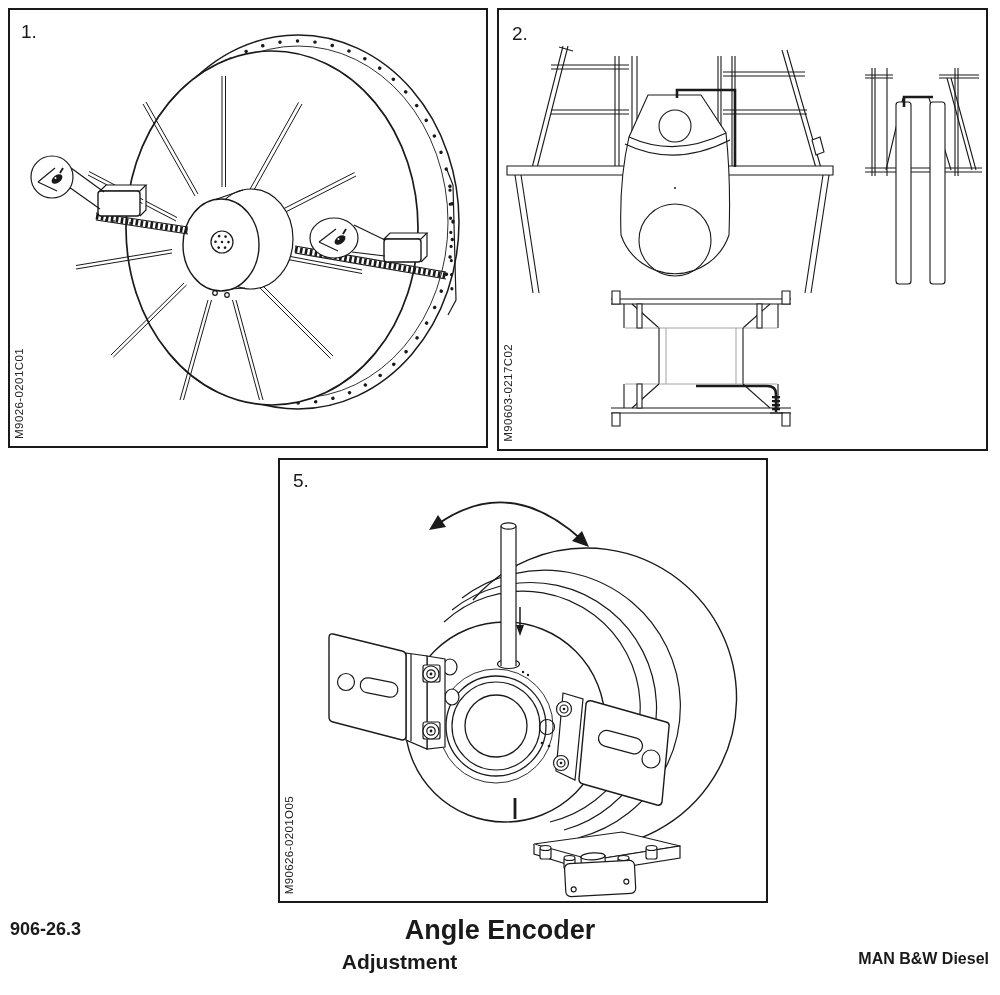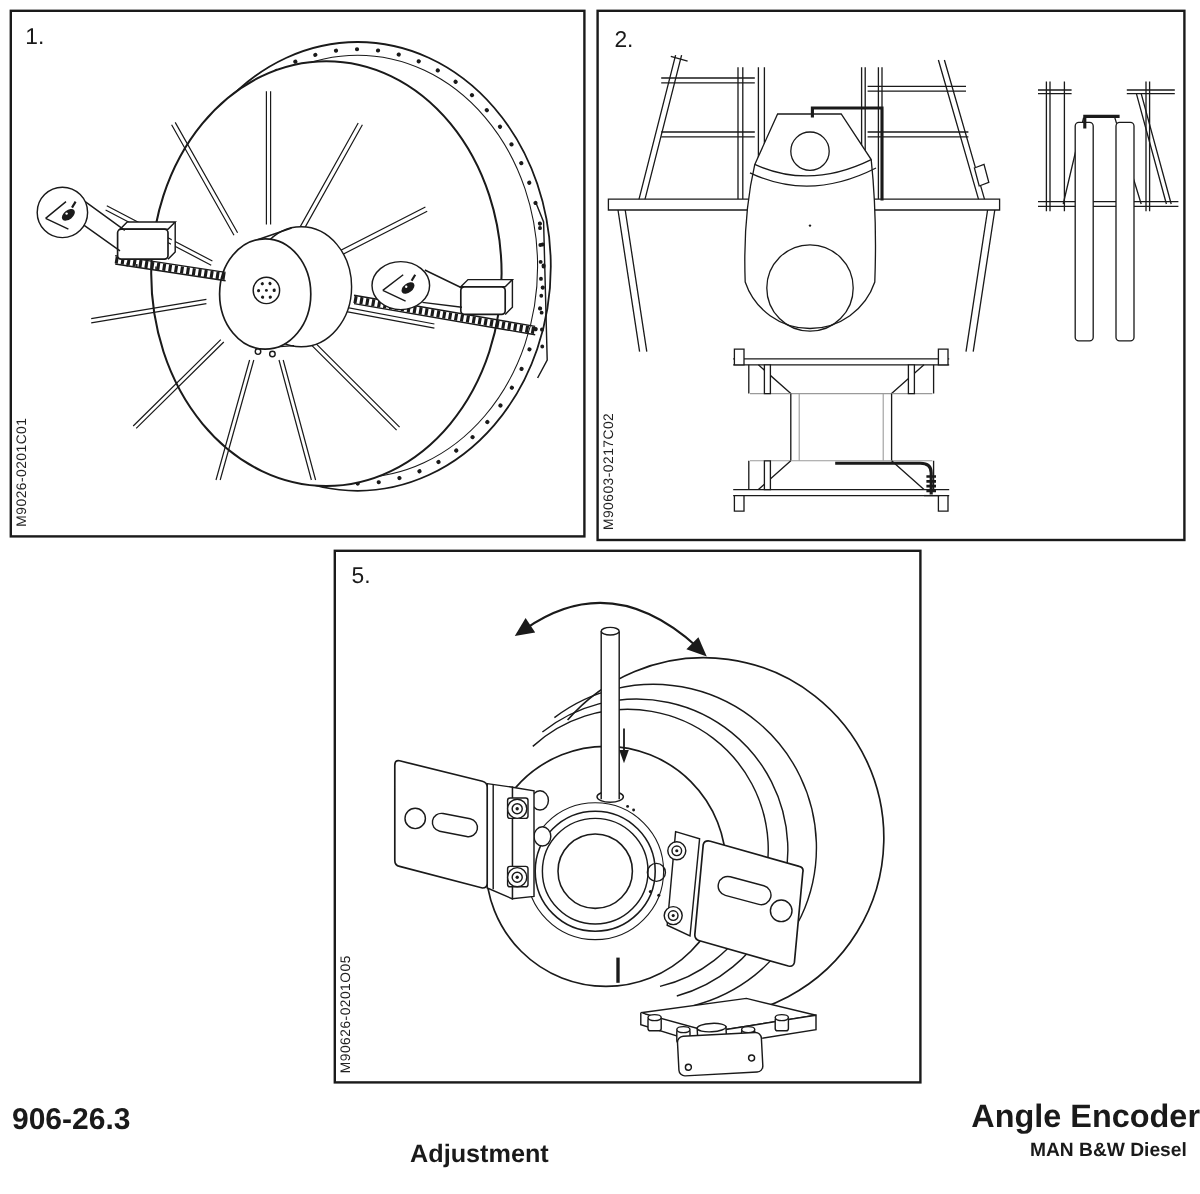--- a/index.html
+++ b/index.html
@@ -13,22 +13,22 @@
   .fig-code{
     position:absolute;left:3px;bottom:7px;font-size:11.5px;letter-spacing:.4px;z-index:3;
     writing-mode:vertical-rl;transform:rotate(180deg);color:#222;
   }
   #panel1{left:8px;top:8px;width:480px;height:440px;}
   #panel2{left:497px;top:8px;width:491px;height:443px;}
   #panel5{left:278px;top:458px;width:490px;height:445px;}
   #panel1 .panel-num{left:11px;top:12px;}
   #panel2 .panel-num{left:13px;top:14px;}
   #panel5 .panel-num{left:13px;top:11px;}
-  .footer-doc{position:absolute;left:10px;top:919px;font-size:25px;font-weight:bold;}
-  .footer-title{position:absolute;left:0;top:915px;width:1000px;text-align:right;font-size:27px;font-weight:bold;}
+  .footer-doc{position:absolute;left:10px;top:919px;font-size:18px;font-weight:bold;}
+  .footer-title{position:absolute;left:0;top:915px;width:1000px;text-align:center;font-size:27px;font-weight:bold;}
   .footer-sub{position:absolute;left:0;top:950px;width:799px;text-align:center;font-size:21px;font-weight:bold;}
   .footer-brand{position:absolute;right:11px;top:950px;font-size:16px;font-weight:bold;}
   svg *{vector-effect:non-scaling-stroke;}
 </style>
 </head>
 <body>
 
 <section class="panel" id="panel1">
   <span class="panel-num">1.</span>
   <span class="fig-code">M9026-0201C01</span>

